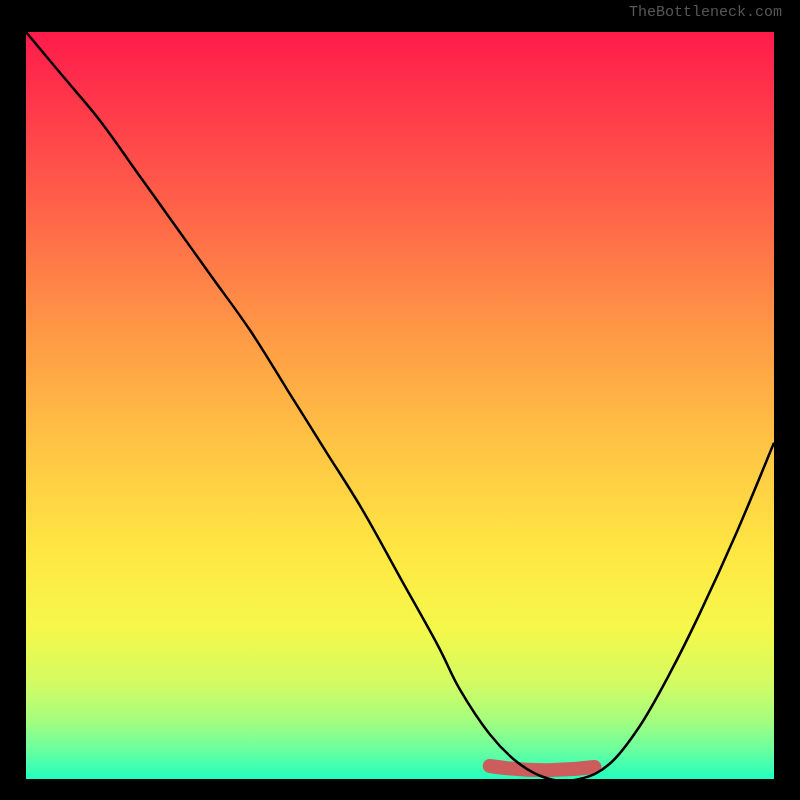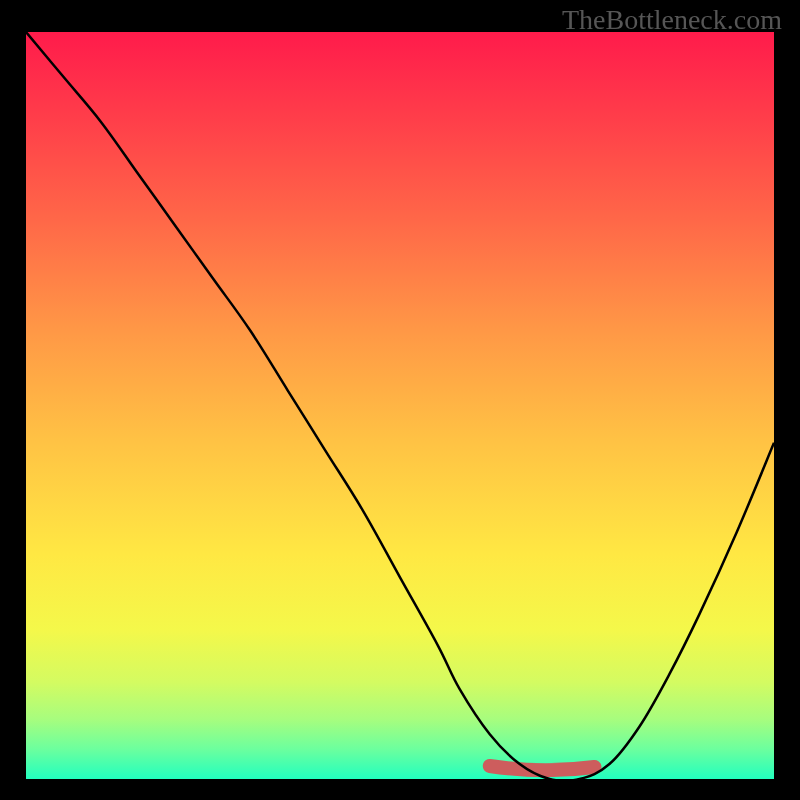--- a/index.html
+++ b/index.html
@@ -13,22 +13,22 @@
   .outer-frame {
     width: 800px;
     height: 800px;
     background: #000;
     position: relative;
   }
   .attribution {
     position: absolute;
     top: 4px;
     right: 18px;
-    font-family: Liberation Serif, serif;
-    font-size: 28px;
+    font-family: Liberation Mono, monospace;
+    font-size: 15px;
     color: #565656;
     font-weight: normal;
     letter-spacing: 0px;
   }
   .plot-area {
     position: absolute;
     left: 26px;
     top: 32px;
     width: 748px;
     height: 747px;

